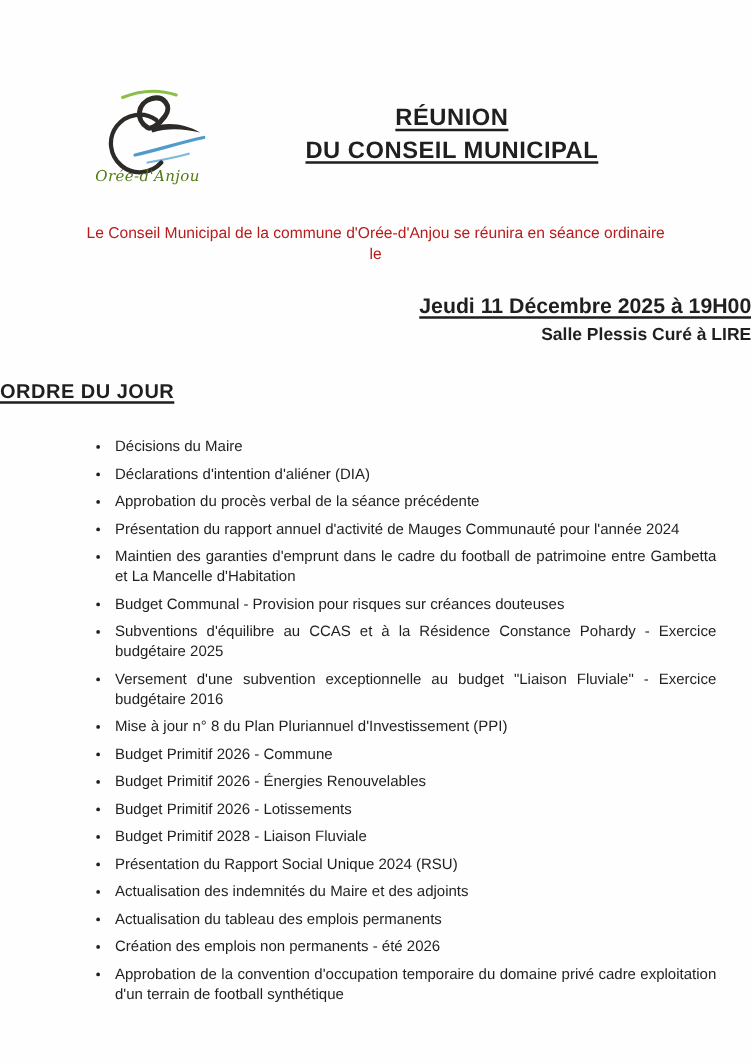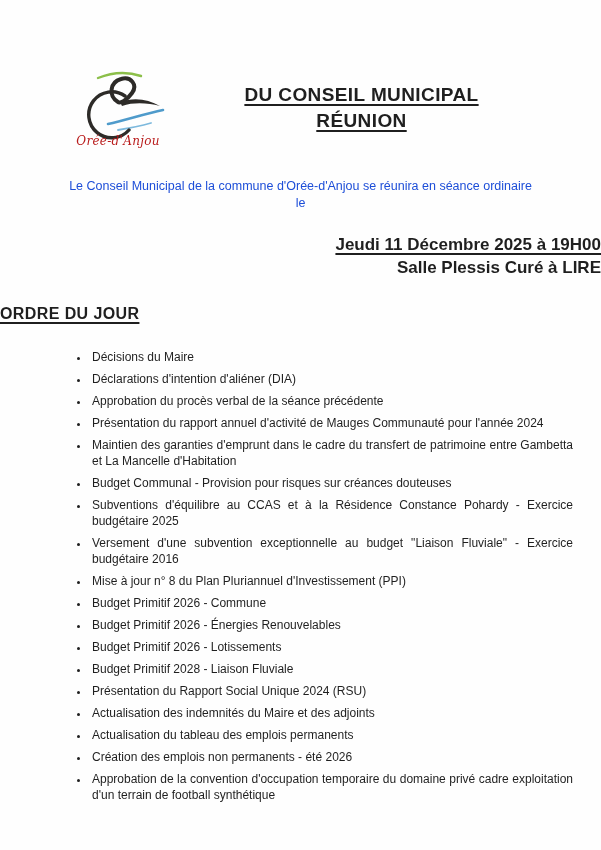--- a/index.html
+++ b/index.html
@@ -26,21 +26,21 @@
   .logo-block {
     width: 108px;
     flex: 0 0 auto;
     text-align: center;
   }
   .logo-block svg { display: block; margin: 0 auto; }
   .logo-script {
     font-family: "DejaVu Serif", serif;
     font-style: italic;
     font-size: 12px;
-    color: #b91c1c;
+    color: #4d7c0f;
     margin-top: -6px;
     white-space: nowrap;
     letter-spacing: 0.3px;
   }
   .title-block {
     flex: 1;
     text-align: center;
     padding-top: 16px;
     line-height: 26px;
   }
@@ -51,37 +51,37 @@
     text-decoration: underline;
     text-decoration-thickness: 2px;
     text-underline-offset: 3px;
   }
   
   .intro {
     margin-top: 30px;
     text-align: center;
     font-size: 12.5px;
     line-height: 17px;
-    color: #1d4ed8;
+    color: #b91c1c;
   }
   
   .meeting {
     margin-top: 21px;
     text-align: right;
     line-height: 23px;
   }
   .meeting-datetime {
     font-size: 17px;
     font-weight: bold;
     text-decoration: underline;
     text-decoration-thickness: 2px;
     text-underline-offset: 3px;
   }
   .meeting-location {
-    font-size: 17px;
+    font-size: 14px;
     font-weight: bold;
   }
   
   .agenda-heading {
     margin-top: 26px;
     text-align: left;
     font-size: 16px;
     font-weight: bold;
     letter-spacing: 0.4px;
     text-decoration: underline;
@@ -123,22 +123,22 @@
         <path d="M57,30 A23,23 0 1 0 61,64" fill="none" stroke="#2d2b28" stroke-width="3.4" stroke-linecap="round"></path>
 
         <path d="M50,36 C40,30 42,16 53,13 C63,10 70,19 64,27 C59,34 52,38 50,36 Z" fill="none" stroke="#2d2b28" stroke-width="4" stroke-linejoin="round"></path>
 
         <path d="M52,36 C66,31 80,33 92,40 C80,37 66,36 54,40 Z" fill="#2d2b28"></path>
       </svg>
       <div class="logo-script">Orée-d'Anjou</div>
     </div>
 
     <div class="title-block">
+      <div class="title-line">RÉUNION</div>
       <div class="title-line">DU CONSEIL MUNICIPAL</div>
-      <div class="title-line">RÉUNION</div>
     </div>
 
   </div>
 
   <div class="intro">
     <div>Le Conseil Municipal de la commune d'Orée-d'Anjou se réunira en séance ordinaire</div>
     <div>le</div>
   </div>
 
   <div class="meeting">
@@ -146,21 +146,21 @@
     <div class="meeting-location">Salle Plessis Curé à LIRE</div>
   </div>
 
   <div class="agenda-heading">ORDRE DU JOUR</div>
 
   <ul class="agenda-list">
     <li>Décisions du Maire</li>
     <li>Déclarations d'intention d'aliéner (DIA)</li>
     <li>Approbation du procès verbal de la séance précédente</li>
     <li>Présentation du rapport annuel d'activité de Mauges Communauté pour l'année 2024</li>
-    <li>Maintien des garanties d'emprunt dans le cadre du transfert de patrimoine entre Gambetta et La Mancelle d'Habitation</li>
+    <li>Maintien des garanties d'emprunt dans le cadre du football de patrimoine entre Gambetta et La Mancelle d'Habitation</li>
     <li>Budget Communal - Provision pour risques sur créances douteuses</li>
     <li>Subventions d'équilibre au CCAS et à la Résidence Constance Pohardy - Exercice budgétaire 2025</li>
     <li>Versement d'une subvention exceptionnelle au budget "Liaison Fluviale" - Exercice budgétaire 2016</li>
     <li>Mise à jour n° 8 du Plan Pluriannuel d'Investissement (PPI)</li>
     <li>Budget Primitif 2026 - Commune</li>
     <li>Budget Primitif 2026 - Énergies Renouvelables</li>
     <li>Budget Primitif 2026 - Lotissements</li>
     <li>Budget Primitif 2028 - Liaison Fluviale</li>
     <li>Présentation du Rapport Social Unique 2024 (RSU)</li>
     <li>Actualisation des indemnités du Maire et des adjoints</li>

